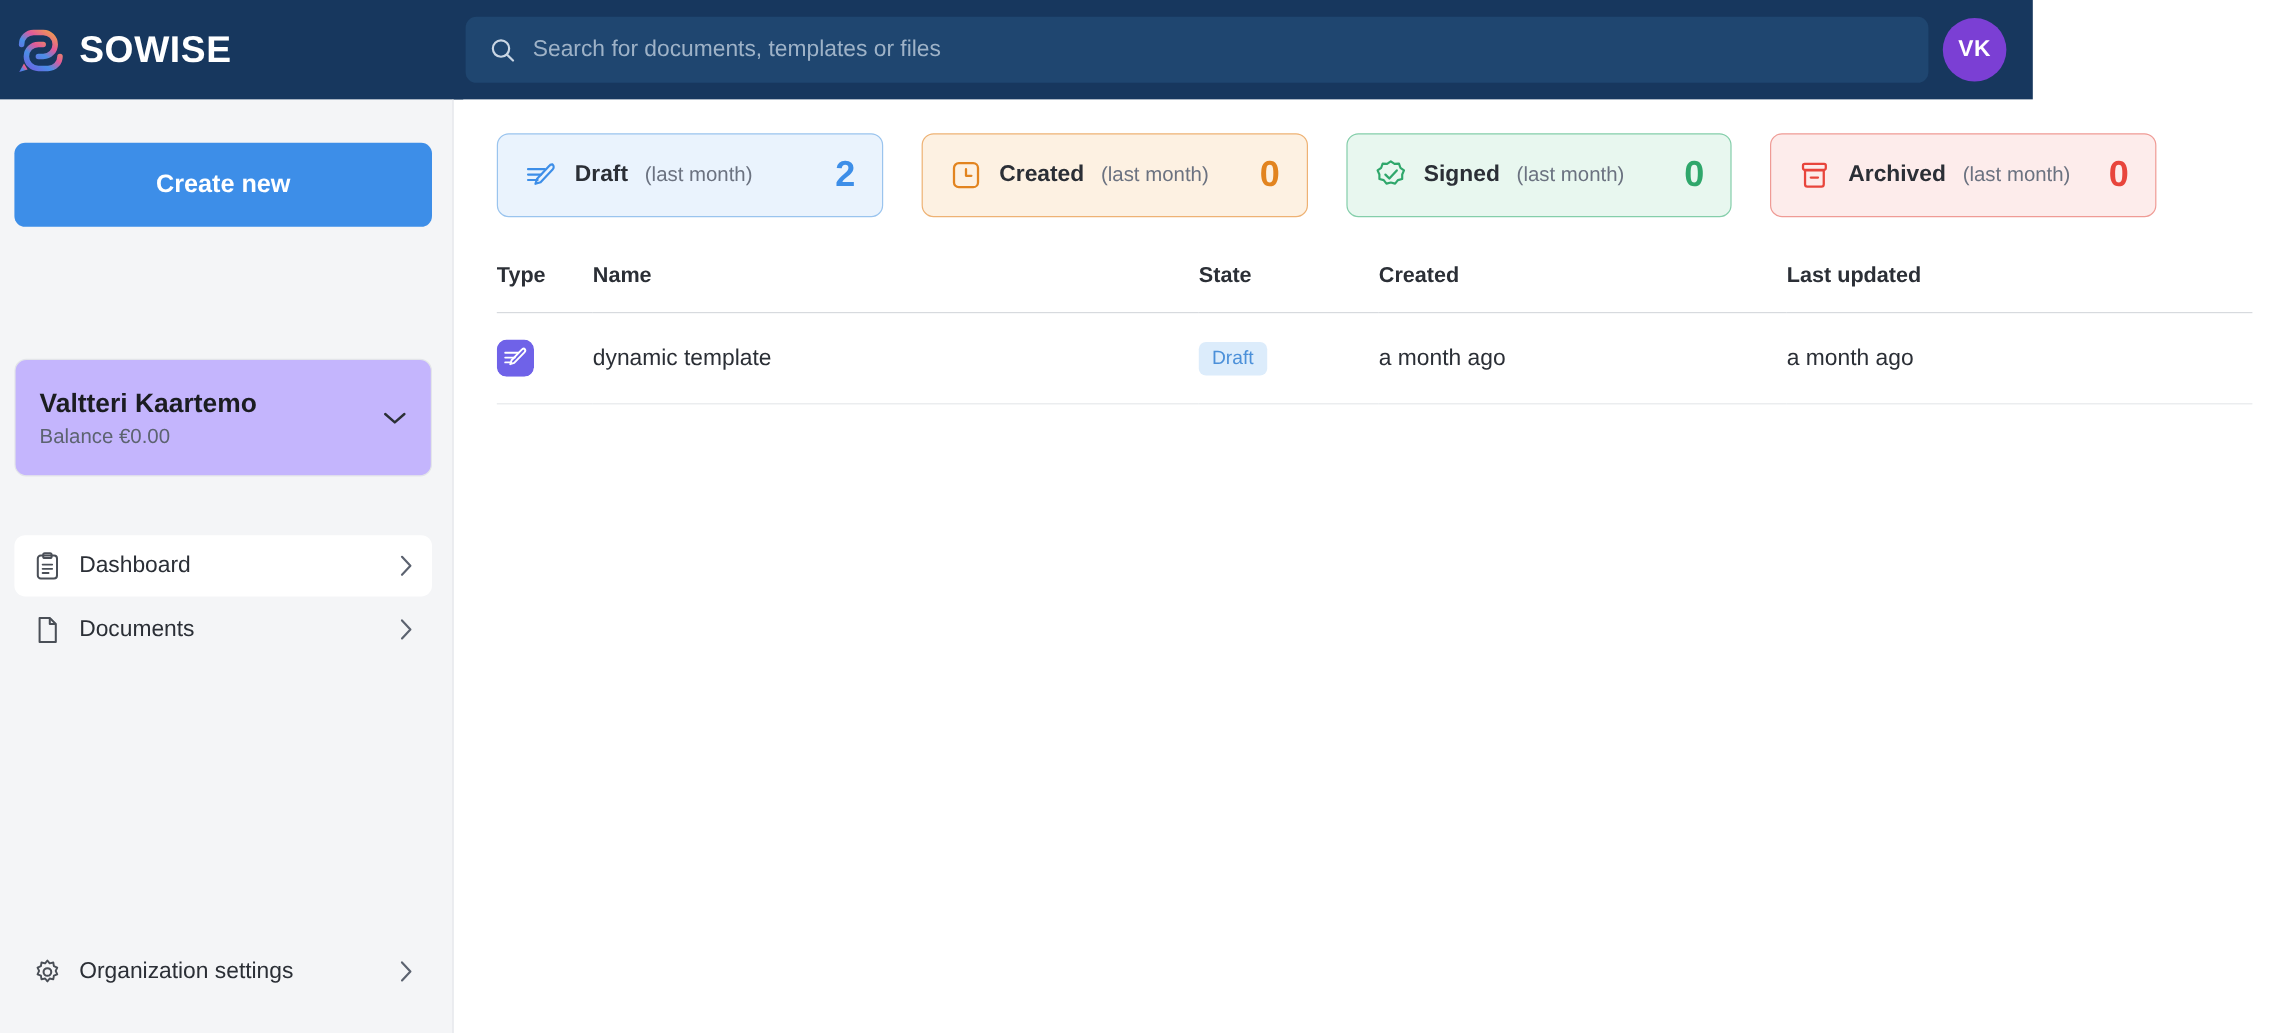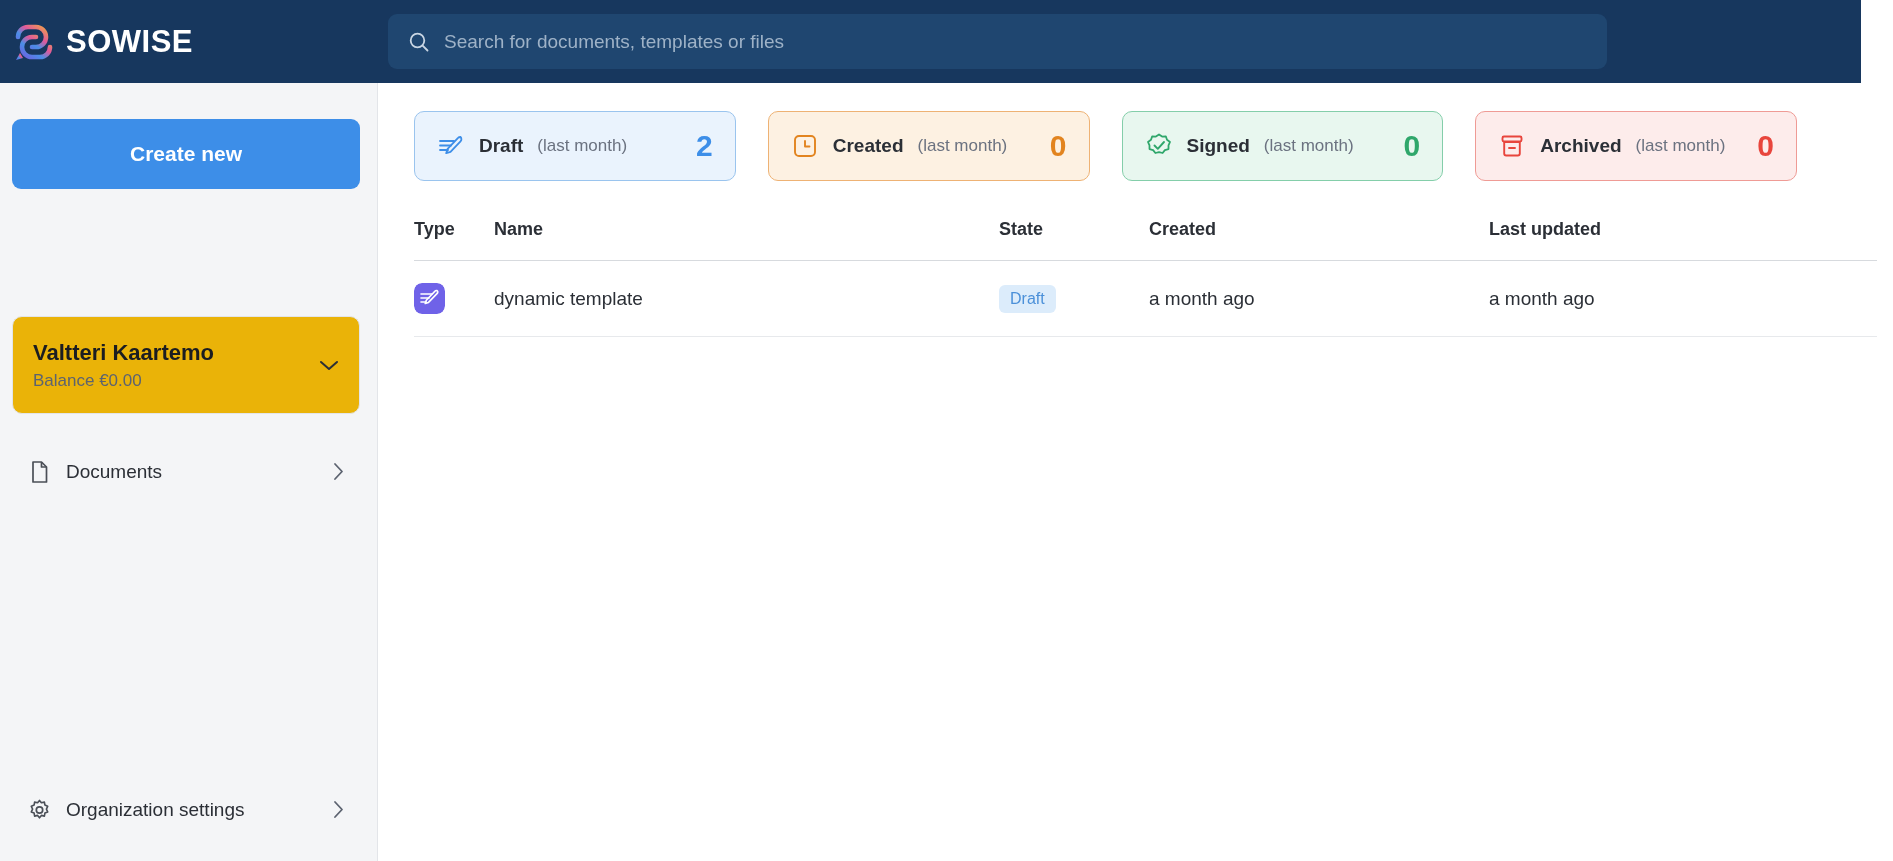--- a/index.html
+++ b/index.html
@@ -6,21 +6,21 @@
   html, body {
     width: 1893px; height: 861px;
     font-family: "Liberation Sans", sans-serif;
     background: #ffffff;
     overflow: hidden;
   }
 
   
   .topbar {
     position: absolute; top: 0; left: 0;
-    width: 1861px; height: 83px;
+    width: 1694px; height: 83px;
     background: #17375e;
     display: flex; align-items: center;
   }
   .brand {
     width: 378px; height: 83px;
     display: flex; align-items: center;
     padding-left: 12px; gap: 10px;
     flex: 0 0 378px;
   }
   .brand-logo { width: 44px; height: 42px; display: block; }
@@ -68,23 +68,23 @@
   }
   .create-btn {
     position: absolute; top: 36px; left: 12px;
     width: 348px; height: 70px;
     background: #3d8ee8; border: none; border-radius: 9px;
     color: #ffffff; font-size: 21px; font-weight: bold;
     font-family: "Liberation Sans", sans-serif;
     cursor: pointer;
   }
   .org-card {
-    position: absolute; top: 233px; left: 12px;
+    position: absolute; top: 216px; left: 12px;
     width: 348px; height: 98px;
-    background: #eab308;
+    background: #c4b5fd;
     border: 1px solid #e3e5e9; border-radius: 10px;
     display: flex; align-items: center;
     padding: 0 20px; cursor: pointer;
   }
   .org-texts { flex: 1; }
   .org-name { font-size: 22px; font-weight: bold; color: #1b1d21; line-height: 28px; }
   .org-balance { font-size: 17px; color: #5c6370; margin-top: 4px; }
   .chev-down { width: 20px; height: 13px; flex: 0 0 20px; display:block; }
 
   .nav { position: absolute; top: 363px; left: 12px; width: 348px; }
@@ -181,38 +181,54 @@
   <div class="search-wrap">
     <div class="search-box">
       <svg class="search-icon" viewBox="0 0 22 22">
         <circle cx="9.5" cy="9.5" r="6.8" fill="none" stroke="#c9d6e4" stroke-width="1.8"></circle>
         <line x1="14.4" y1="14.4" x2="19.5" y2="19.5" stroke="#c9d6e4" stroke-width="1.8" stroke-linecap="round"></line>
       </svg>
       <input class="search-input" type="text" placeholder="Search for documents, templates or files" style="">
     </div>
   </div>
 
+  <div class="avatar-wrap">
+    <div class="avatar">VK</div>
+  </div>
 </div>
 
 <div class="sidebar">
 
   <button class="create-btn">Create new</button>
 
   <div class="org-card">
     <div class="org-texts">
       <div class="org-name">Valtteri Kaartemo</div>
       <div class="org-balance">Balance €0.00</div>
     </div>
     <svg class="chev-down" viewBox="0 0 20 13">
       <polyline points="2,3 10,10 18,3" fill="none" stroke="#2b2f36" stroke-width="2" stroke-linecap="round" stroke-linejoin="round"></polyline>
     </svg>
   </div>
 
   <div class="nav">
 
+    <div class="nav-item active">
+      <svg class="nav-icon" viewBox="0 0 23 24">
+        <rect x="3.5" y="3" width="16" height="19" rx="2.5" fill="none" stroke="#4a4f57" stroke-width="1.7"></rect>
+        <rect x="8" y="1" width="7" height="4" rx="1.3" fill="none" stroke="#4a4f57" stroke-width="1.7"></rect>
+        <line x1="7.5" y1="10.5" x2="15.5" y2="10.5" stroke="#4a4f57" stroke-width="1.5" stroke-linecap="round"></line>
+        <line x1="7.5" y1="14" x2="15.5" y2="14" stroke="#4a4f57" stroke-width="1.5" stroke-linecap="round"></line>
+        <line x1="7.5" y1="17.5" x2="12.5" y2="17.5" stroke="#4a4f57" stroke-width="1.5" stroke-linecap="round"></line>
+      </svg>
+      <span class="nav-label">Dashboard</span>
+      <svg class="chev-right" viewBox="0 0 12 19">
+        <polyline points="3,2 10,9.5 3,17" fill="none" stroke="#5c6370" stroke-width="1.8" stroke-linecap="round" stroke-linejoin="round"></polyline>
+      </svg>
+    </div>
 
     <div class="nav-item">
       <svg class="nav-icon" viewBox="0 0 23 24">
         <path d="M5 2 h8.5 l5 5 v15 h-13.5 z" fill="none" stroke="#4a4f57" stroke-width="1.7" stroke-linejoin="round"></path>
         <polyline points="13.5,2 13.5,7 18.5,7" fill="none" stroke="#4a4f57" stroke-width="1.7" stroke-linejoin="round"></polyline>
       </svg>
       <span class="nav-label">Documents</span>
       <svg class="chev-right" viewBox="0 0 12 19">
         <polyline points="3,2 10,9.5 3,17" fill="none" stroke="#5c6370" stroke-width="1.8" stroke-linecap="round" stroke-linejoin="round"></polyline>
       </svg>

